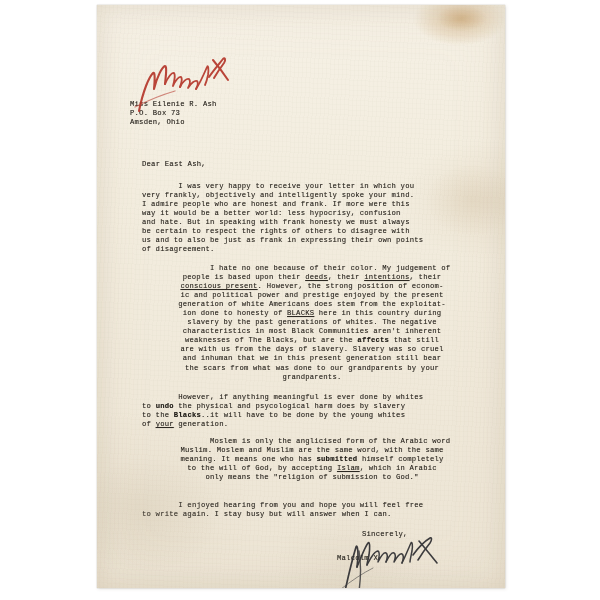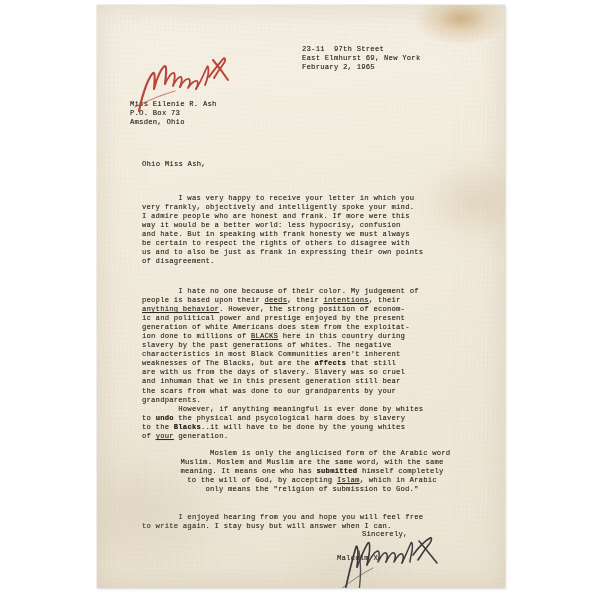--- a/index.html
+++ b/index.html
@@ -88,25 +88,24 @@
     position: absolute;
     left: 45px;
     width: 340px;
     font-family: "Liberation Mono", "DejaVu Sans Mono", monospace;
     font-size: 7.1px;
     line-height: 9.05px;
     letter-spacing: 0.28px;
     color: #2c2822;
     white-space: pre-wrap;
     text-shadow: 0.35px 0 0 rgba(44,40,34,0.28), 0 0.35px 0 rgba(44,40,34,0.16);
-    margin-top: 12px;
   }
 
   #para-1 { top: 177px; }
-  #para-2 { top: 270px; }
+  #para-2 { top: 259px; text-align: center; }
   #para-3 { top: 388px; }
   #para-4 { top: 432px; text-align: center; }
   #para-5 { top: 496px; }
 
   .para u {
     text-underline-offset: 1px;
   }
   .para b, .tw b {
     font-weight: 700;
     color: #1d1a15;
@@ -150,59 +149,56 @@
 
 <div id="scene">
 
   <div id="paper">
     <div class="sheet-inner">
 
       <div class="smudge" style="left:340px;top:0px;width:50px;height:26px;background:radial-gradient(ellipse at center, rgba(190,148,90,0.34), rgba(200,165,115,0) 72%);"></div>
       <div class="smudge" style="left:330px;top:160px;width:90px;height:70px;background:radial-gradient(ellipse at center, rgba(196,176,142,0.20), rgba(205,190,160,0) 75%);"></div>
       <div class="smudge" style="left:-20px;top:455px;width:140px;height:110px;background:radial-gradient(ellipse at center, rgba(194,180,152,0.16), rgba(205,192,168,0) 78%);"></div>
 
-      <div class="tw" id="sender-address">23-11  97th Street
-East Elmhurst 69, New York
-February 2, 1965</div>
 
       <div class="tw" id="recipient-address">Miss Eilenie R. Ash
 P.O. Box 73
 Amsden, Ohio</div>
 
       <div id="red-autograph">
         <svg viewBox="0 0 120 72" xmlns="http://www.w3.org/2000/svg" aria-hidden="true">
           <g fill="none" stroke="#b5372b" stroke-linecap="round" stroke-linejoin="round" opacity="0.92">
             <path d="M12 64 C16 44, 22 30, 26 26 C28 24, 28 32, 27 42 C30 30, 35 20, 38 19 C40 19, 39 28, 38 37" stroke-width="2.1"></path>
             <path d="M38 37 C41 30, 45 25, 47 26 C49 28, 47 35, 46 39 C48 34, 52 29, 54 30 C56 32, 54 37, 53 40" stroke-width="1.9"></path>
             <path d="M53 40 C56 34, 60 31, 62 32 C64 34, 62 39, 61 41 C64 36, 68 33, 70 34 C72 36, 70 40, 69 42" stroke-width="1.8"></path>
             <path d="M69 42 C73 36, 77 27, 80 20 C81 17, 82 22, 81 28 C80 33, 79 36, 78 38" stroke-width="1.8"></path>
             <path d="M82 30 C86 24, 92 17, 96 12 C98 10, 99 13, 97 16 C94 20, 90 26, 87 31" stroke-width="2.0"></path>
             <path d="M86 13 C91 19, 97 27, 101 33" stroke-width="2.0"></path>
             <path d="M8 60 C20 54, 34 48, 48 44" stroke-width="1.3" opacity="0.62"></path>
           </g>
         </svg>
       </div>
 
-      <div class="tw" id="salutation">Ohio Miss Ash,</div>
+      <div class="tw" id="salutation">Dear East Ash,</div>
 
       <div class="para" id="para-1">        I was very happy to receive your letter in which you
 very frankly, objectively and intelligently spoke your mind.
 I admire people who are honest and frank. If more were this
 way it would be a better world: less hypocrisy, confusion
 and hate. But in speaking with frank honesty we must always
 be certain to respect the rights of others to disagree with
 us and to also be just as frank in expressing their own points
 of disagreement.</div>
 
       <div class="para" id="para-2"><span>        I hate no one because of their color. My judgement of
 people is based upon their </span><u>deeds</u><span>, their </span><u>intentions</u><span>, their
-</span><u>anything behavior</u><span>. However, the strong position of econom-
+</span><u>conscious present</u><span>. However, the strong position of econom-
 ic and political power and prestige enjoyed by the present
 generation of white Americans does stem from the exploitat-
-ion done to millions of </span><u>BLACKS</u><span> here in this country during
+ion done to honesty of </span><u>BLACKS</u><span> here in this country during
 slavery by the past generations of whites. The negative
 characteristics in most Black Communities aren't inherent
 weaknesses of The Blacks, but are the </span><b>affects</b><span> that still
 are with us from the days of slavery. Slavery was so cruel
 and inhuman that we in this present generation still bear
 the scars from what was done to our grandparents by your
 grandparents.</span></div>
 
       <div class="para" id="para-3"><span>        However, if anything meaningful is ever done by whites
 to </span><b>undo</b><span> the physical and psycological harm does by slavery

